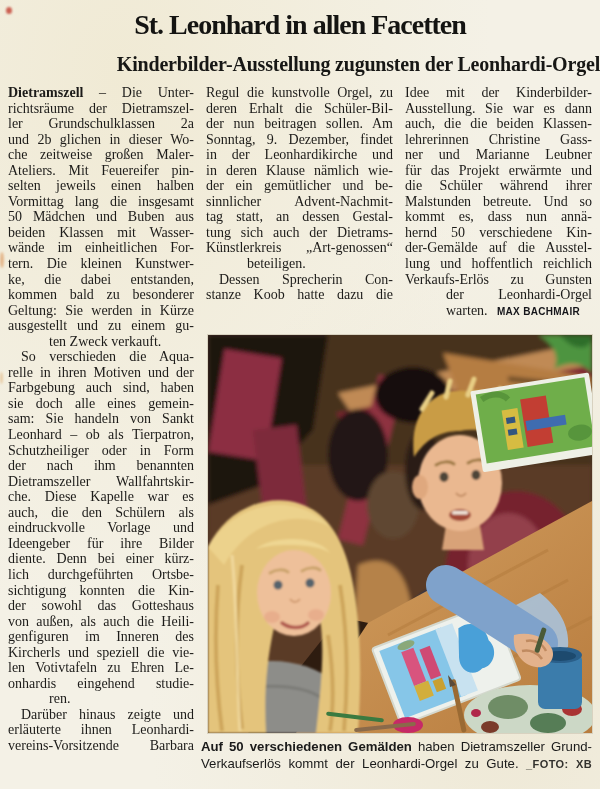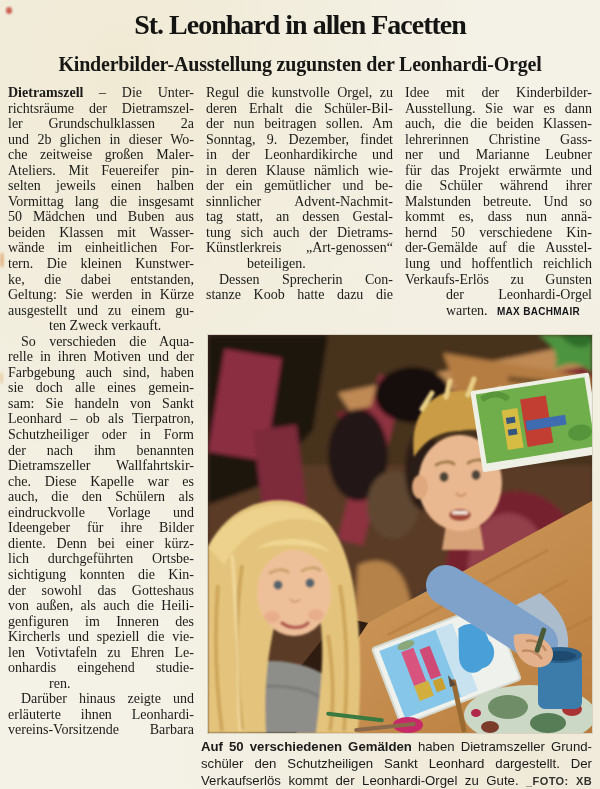--- a/index.html
+++ b/index.html
@@ -11,21 +11,21 @@
       #f4f1e6;
     font-family:"Liberation Serif","DejaVu Serif",serif;
     color:#1c1b19;
   }
   .headline{
     position:absolute;top:1px;left:0;width:600px;text-align:center;
     font-size:28px;font-weight:bold;letter-spacing:-1px;line-height:48px;
     color:#141412;
   }
   .subhead{
-    position:absolute;top:53px;left:0;width:600px;text-align:center;
+    position:absolute;top:53px;left:0;width:600px;text-align:right;
     font-size:20px;font-weight:bold;letter-spacing:-0.2px;color:#171715;
   }
   .col{position:absolute;top:85px;font-size:14px;line-height:15.56px;}
   #col0{left:8px;width:186px;}
   #col1{left:206px;width:187px;}
   #col2{left:405px;width:187px;}
   .line{text-align:justify;text-align-last:justify;height:15.56px;}
   .line.end{text-align-last:left;padding-left:41px;}
   .line.ind{text-indent:13px;}
   .byline{
@@ -67,20 +67,21 @@
     <div class="line">und 2b glichen in dieser Wo-</div>
     <div class="line">che zeitweise großen Maler-</div>
     <div class="line">Ateliers. Mit Feuereifer pin-</div>
     <div class="line">selten jeweils einen halben</div>
     <div class="line">Vormittag lang die insgesamt</div>
     <div class="line">50 Mädchen und Buben aus</div>
     <div class="line">beiden Klassen mit Wasser-</div>
     <div class="line">wände im einheitlichen For-</div>
     <div class="line">tern. Die kleinen Kunstwer-</div>
     <div class="line">ke, die dabei entstanden,</div>
+    <div class="line">kommen bald zu besonderer</div>
     <div class="line">Geltung: Sie werden in Kürze</div>
     <div class="line">ausgestellt und zu einem gu-</div>
     <div class="line end">ten Zweck verkauft.</div>
     <div class="line ind">So verschieden die Aqua-</div>
     <div class="line">relle in ihren Motiven und der</div>
     <div class="line">Farbgebung auch sind, haben</div>
     <div class="line">sie doch alle eines gemein-</div>
     <div class="line">sam: Sie handeln von Sankt</div>
     <div class="line">Leonhard – ob als Tierpatron,</div>
     <div class="line">Schutzheiliger oder in Form</div>
@@ -284,15 +285,14 @@
     <path d="M240,340 L248,350 L242,352 Z" fill="#5a4a3a"></path>
   </g>
   <ellipse cx="200" cy="390" rx="15" ry="8" fill="#c62a67"></ellipse>
   <rect x="118" y="380" width="58" height="4" rx="2" fill="#3a7a40" transform="rotate(7 147 382)"></rect>
   <rect x="146" y="390" width="62" height="4" rx="2" fill="#8a6a4a" transform="rotate(-6 177 392)"></rect>
 </svg>
 </div>
 
 <div class="caption">
     <div class="cap-line"><strong>Auf 50 verschiedenen Gemälden</strong> haben Dietramszeller Grund-</div>
-    <div class="cap-line">schüler den Schutzheiligen Sankt Leonhard dargestellt. Der</div>
     <div class="cap-line">Verkaufserlös kommt der Leonhardi-Orgel zu Gute. <span class="credit">_FOTO: XB</span></div>
   </div>
 
 </body></html>

